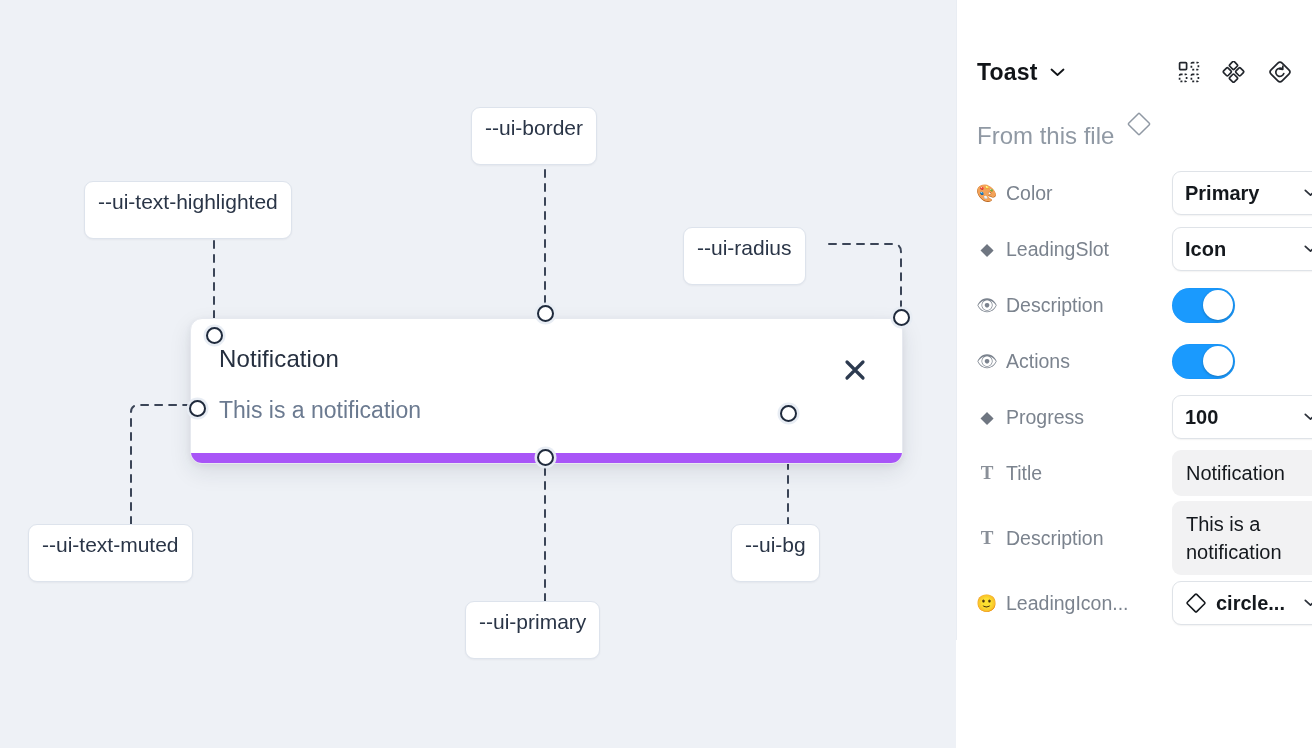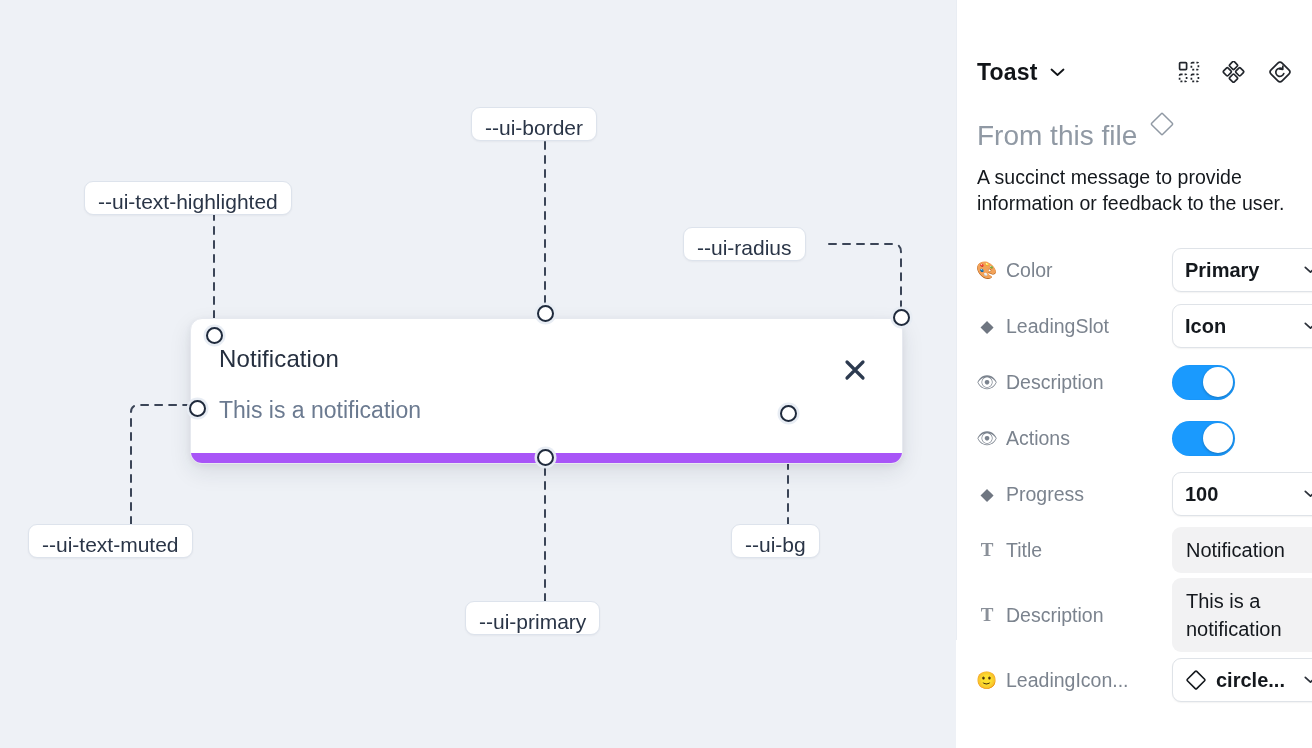--- a/index.html
+++ b/index.html
@@ -52,21 +52,21 @@
 
   
   .chip {
     position: absolute;
     background: #ffffff;
     border: 1px solid #dde3ec;
     border-radius: 9px;
     color: #2a3547;
     font-size: 21px;
     line-height: 1;
-    padding: 9px 13px 2px;
+    padding: 9px 13px 26px;
     white-space: nowrap;
     box-shadow: 0 1px 2px rgba(30,41,59,.05);
   }
 
   
   .dot {
     position: absolute;
     width: 17px; height: 17px;
     border-radius: 50%;
     background: #ffffff;
@@ -91,21 +91,21 @@
     font-size: 23px; font-weight: 700; color: #111418; letter-spacing: .2px;
   }
   .title-chevron { margin-left: 12px; color: #111418; display: flex; align-items: center; }
   .header-icons { margin-left: auto; display: flex; align-items: center; gap: 22px; }
   .header-icons .hicon { color: #22262c; display: flex; align-items: center; justify-content: center; }
 
   .from-file {
     display: flex; align-items: center; gap: 12px;
     margin-top: 9px; height: 30px;
   }
-  .from-file-label { font-size: 28px; color: #9099a4; margin-top: 24px; }
+  .from-file-label { font-size: 24px; color: #9099a4; margin-top: 24px; }
   .from-file-diamond { color: #9099a4; display: flex; }
 
   .description-block {
     margin-top: 26px;
     font-size: 19.5px; line-height: 1.32;
     color: #14181d;
     letter-spacing: .05px;
   }
 
   .props { margin-top: 26px; }
@@ -255,21 +255,20 @@
 
     <div class="from-file">
       <span class="from-file-label">From this file</span>
       <span class="from-file-diamond">
         <svg width="26" height="26" viewBox="0 0 26 26" fill="none" stroke="currentColor" stroke-width="1.5">
           <rect x="5.2" y="5.2" width="15.6" height="15.6" rx="1" transform="rotate(45 13 13)"></rect>
         </svg>
       </span>
     </div>
 
-    <div class="description-block">A succinct message to provide information or feedback to the user.</div>
 
     <div class="props">
 
       <div class="prop-row">
         <div class="prop-label">
           <span class="prop-ico">🎨</span>
           <span>Color</span>
         </div>
         <div class="prop-control">
           <div class="select">

